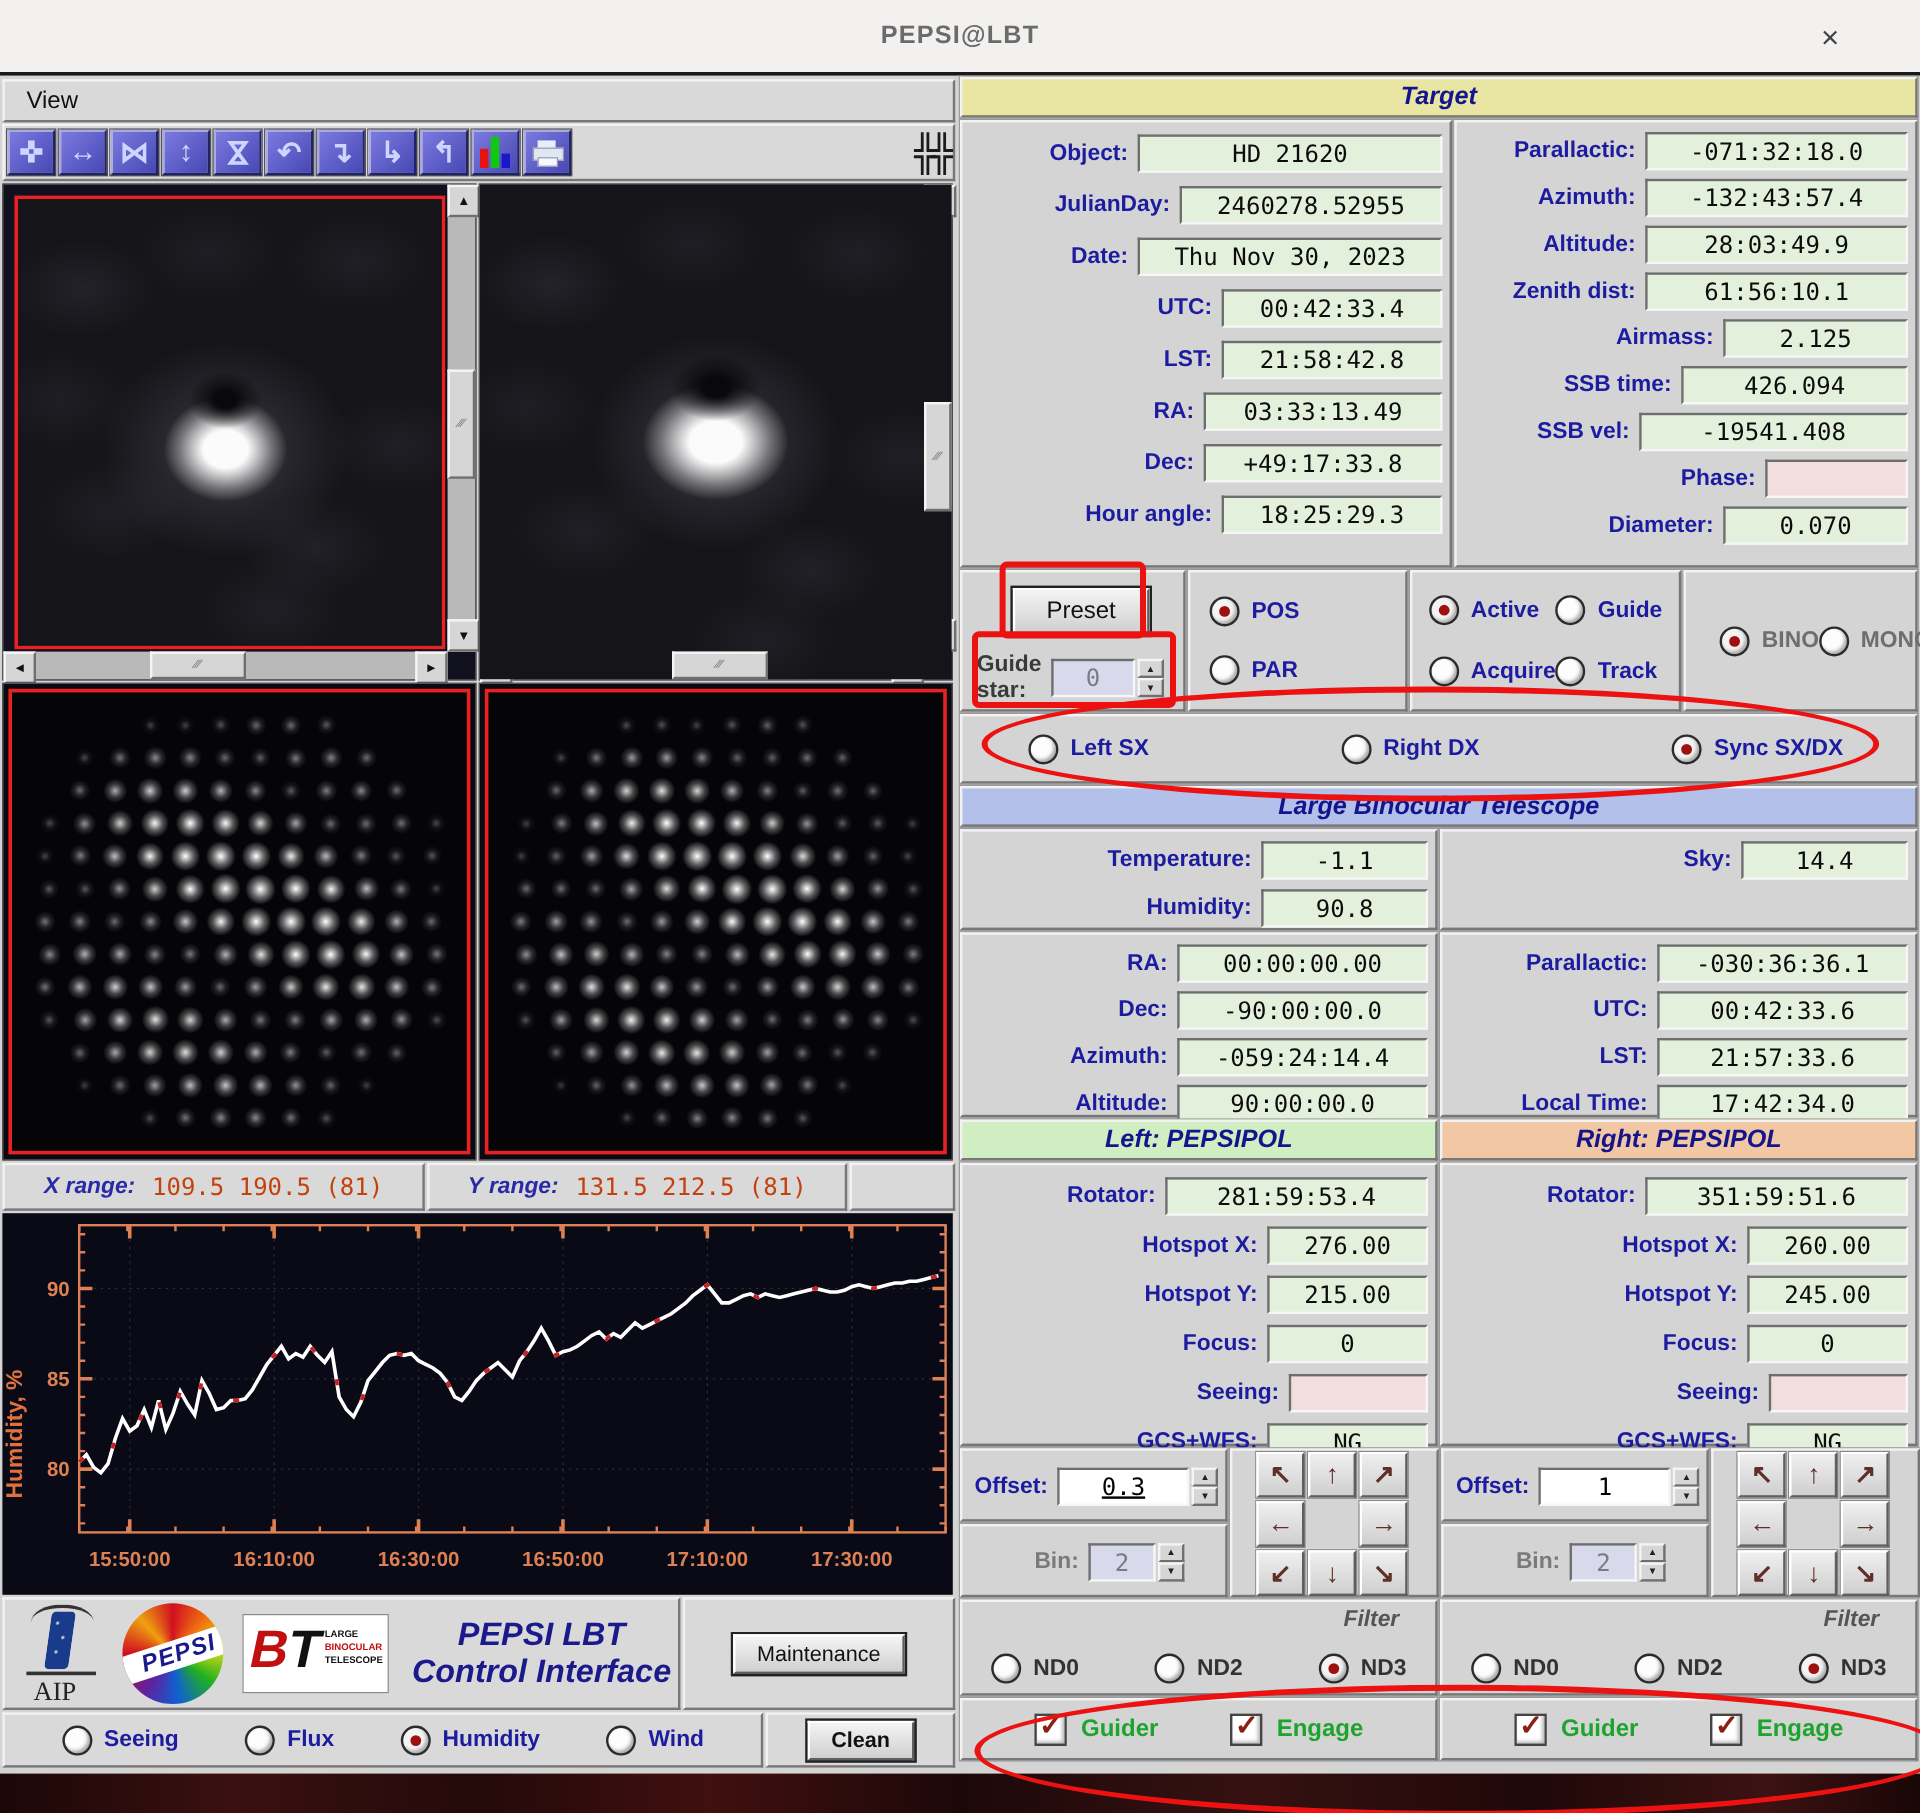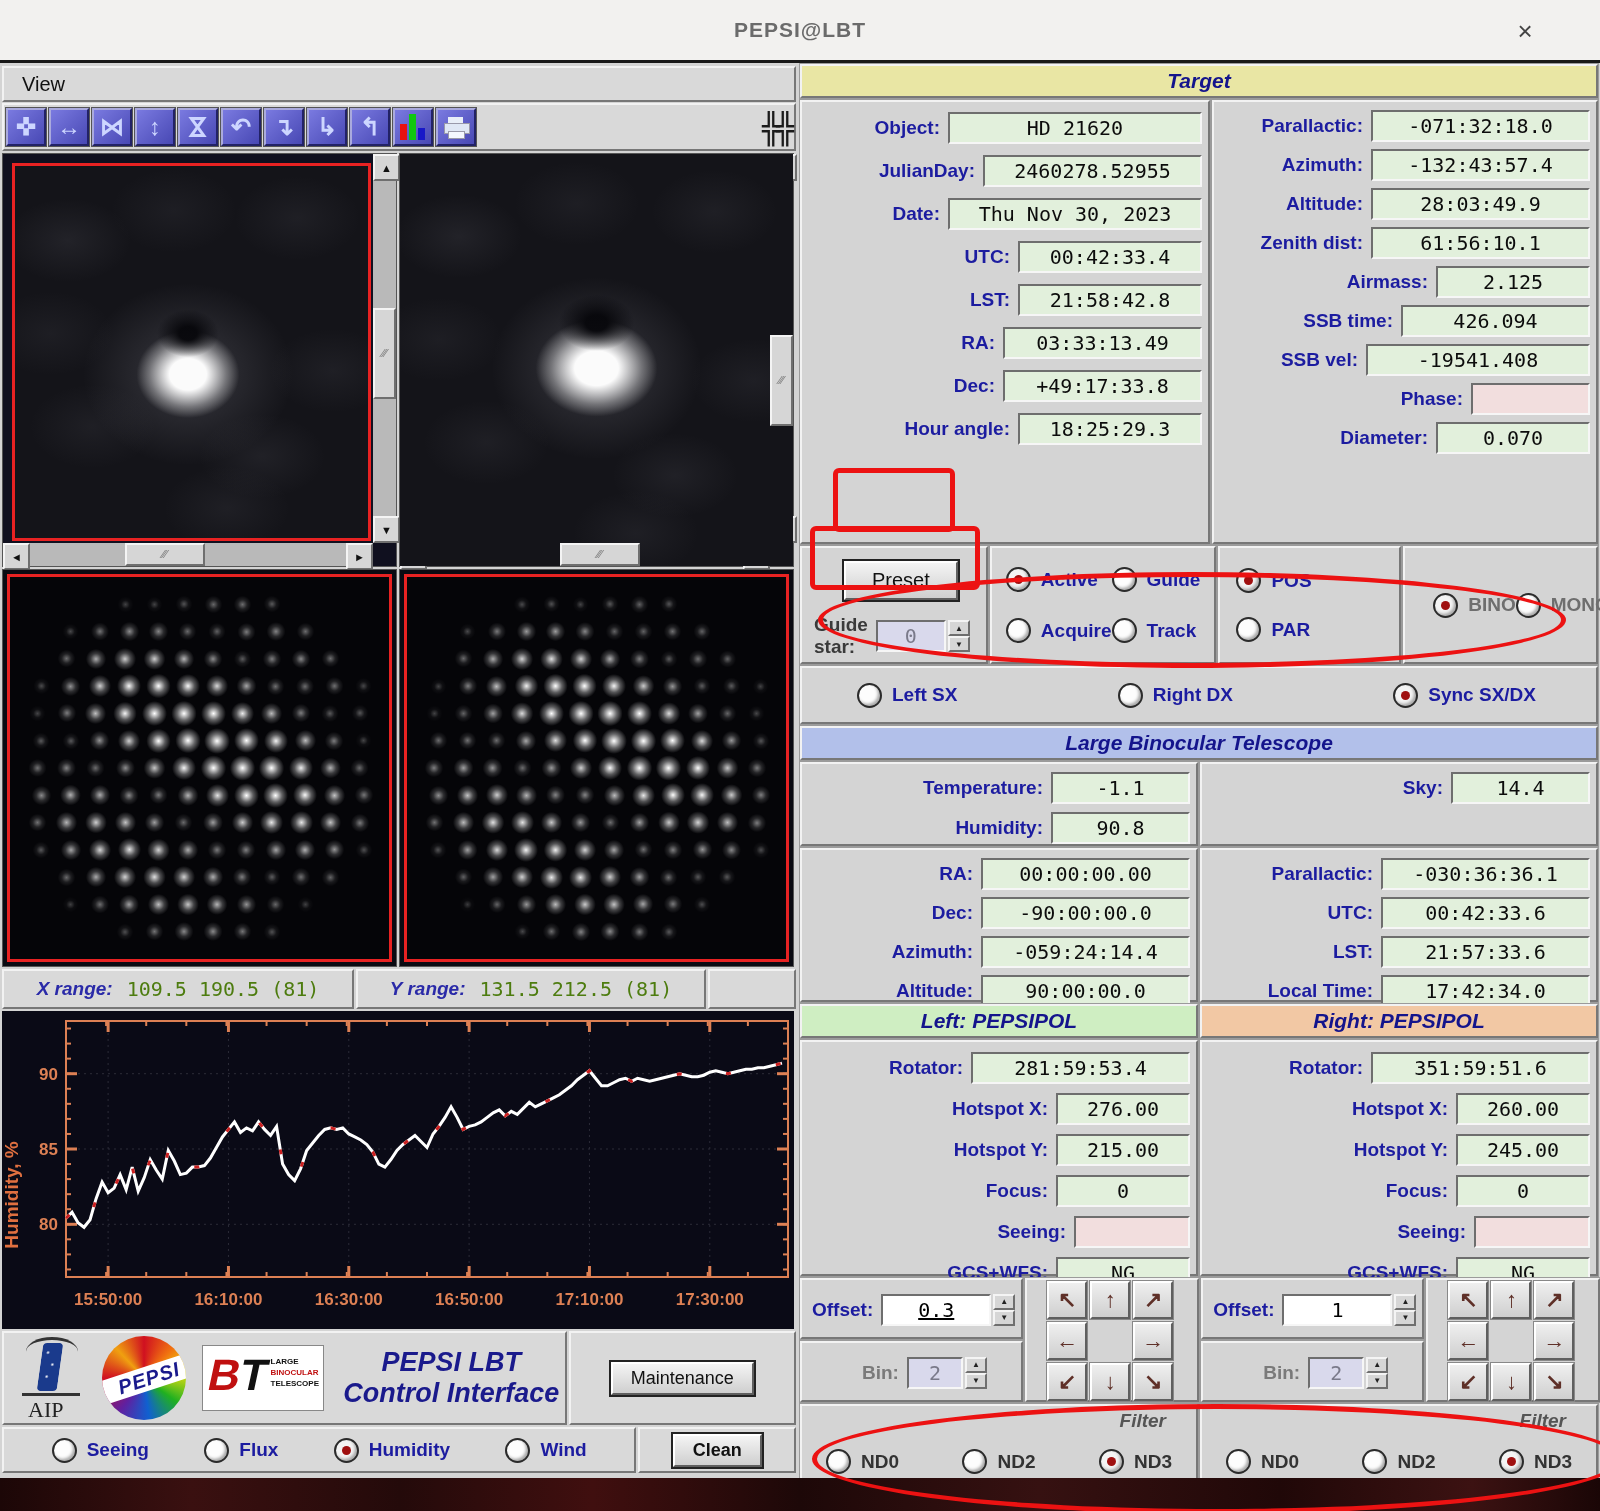--- a/index.html
+++ b/index.html
@@ -60,21 +60,21 @@
   .hscroll .sb-thumb{top:0;bottom:0;}
   .grid-row{display:flex;margin-top:2px;}
   .spot-panel{width:395px;height:396px;background:#0a0a12;border:1px solid #555;margin-right:2px;position:relative;}
   .spot-frame{position:absolute;inset:4px;border:3px solid #e82222;background:#050508;overflow:hidden;}
   .dot{position:absolute;border-radius:50%;}
   
   #range-bar{display:flex;margin-top:2px;height:40px;}
   .range-cell{background:#d9d9d9;border:2px solid;border-color:#f2f2f2 #777 #777 #f2f2f2;
               display:flex;align-items:center;justify-content:center;margin-right:2px;}
   .range-cell .rl{font-weight:bold;font-style:italic;color:#2a2aa8;font-size:19px;margin-right:14px;}
-  .range-cell .rv{font-family:"DejaVu Sans Mono",monospace;font-size:20px;color:#4d7c0f;}
+  .range-cell .rv{font-family:"DejaVu Sans Mono",monospace;font-size:20px;color:#c2410c;}
   
   #plot-panel{margin-top:2px;width:792px;height:318px;background:#0a0a16;position:relative;}
   
   #logo-row{display:flex;margin-top:2px;height:94px;}
   #brand-panel{width:566px;background:#d9d9d9;border:2px solid;border-color:#f2f2f2 #777 #777 #f2f2f2;
                display:flex;align-items:center;padding-left:10px;box-sizing:border-box;}
   #maint-panel{width:224px;margin-left:2px;background:#d9d9d9;border:2px solid;border-color:#f2f2f2 #777 #777 #f2f2f2;
                display:flex;align-items:center;justify-content:center;}
   .push-btn{background:linear-gradient(180deg,#f4f4f4,#cfcfcf);border:2px solid;
             border-color:#ffffff #5f5f5f #5f5f5f #ffffff;box-shadow:0 0 0 2px #222;
@@ -763,21 +763,21 @@
       </div>
     <div id="clean-panel">
       <button class="push-btn" style="font-weight:bold;">Clean</button>
     </div>
   </div>
 </div>
 
 <div id="right-col">
   <div class="hdr" id="target-hdr">Target</div>
 
-  <div class="split" style="height:444px;">
+  <div class="split" style="height:373px;">
     <div class="half fieldbox" id="target-left" style="flex:none;width:398px;padding-top:10px;">
         <div class="frow" style="margin-bottom: 11px;">
           <span class="flabel">Object:</span>
           <div class="fval">HD 21620</div>
         </div>
         <div class="frow" style="margin-bottom: 11px;">
           <span class="flabel">JulianDay:</span>
           <div class="fval">2460278.52955</div>
         </div>
         <div class="frow" style="margin-bottom: 11px;">
@@ -854,50 +854,50 @@
           <span class="spinbox">
             <span class="spin-val" style="width:66px;background:#d9d9ec;color:#7a7a8a;">0</span>
             <span class="spin-btns">
                 <b>▲</b>
                 <b>▼</b>
               </span>
           </span>
         </div>
       </div>
     </div>
+    <div class="fieldbox half" id="pospar-cell">
+        <label class="radio-item ">
+          <span class="rb sel">
+            <i></i>
+          </span>
+          <span class="rlabel">POS</span>
+        </label>
+        <label class="radio-item ">
+          <span class="rb"></span>
+          <span class="rlabel">PAR</span>
+        </label>
+      </div>
     <div class="fieldbox half" id="mode-cell">
         <label class="radio-item ">
           <span class="rb sel">
             <i></i>
           </span>
           <span class="rlabel">Active</span>
         </label>
         <label class="radio-item ">
           <span class="rb"></span>
           <span class="rlabel">Guide</span>
         </label>
         <label class="radio-item ">
           <span class="rb"></span>
           <span class="rlabel">Acquire</span>
         </label>
         <label class="radio-item ">
           <span class="rb"></span>
           <span class="rlabel">Track</span>
-        </label>
-      </div>
-    <div class="fieldbox half" id="pospar-cell">
-        <label class="radio-item ">
-          <span class="rb sel">
-            <i></i>
-          </span>
-          <span class="rlabel">POS</span>
-        </label>
-        <label class="radio-item ">
-          <span class="rb"></span>
-          <span class="rlabel">PAR</span>
         </label>
       </div>
     <div class="fieldbox half" id="binomono-cell">
         <label class="radio-item gray">
           <span class="rb sel">
             <i></i>
           </span>
           <span class="rlabel">BINO</span>
         </label>
         <label class="radio-item gray">

